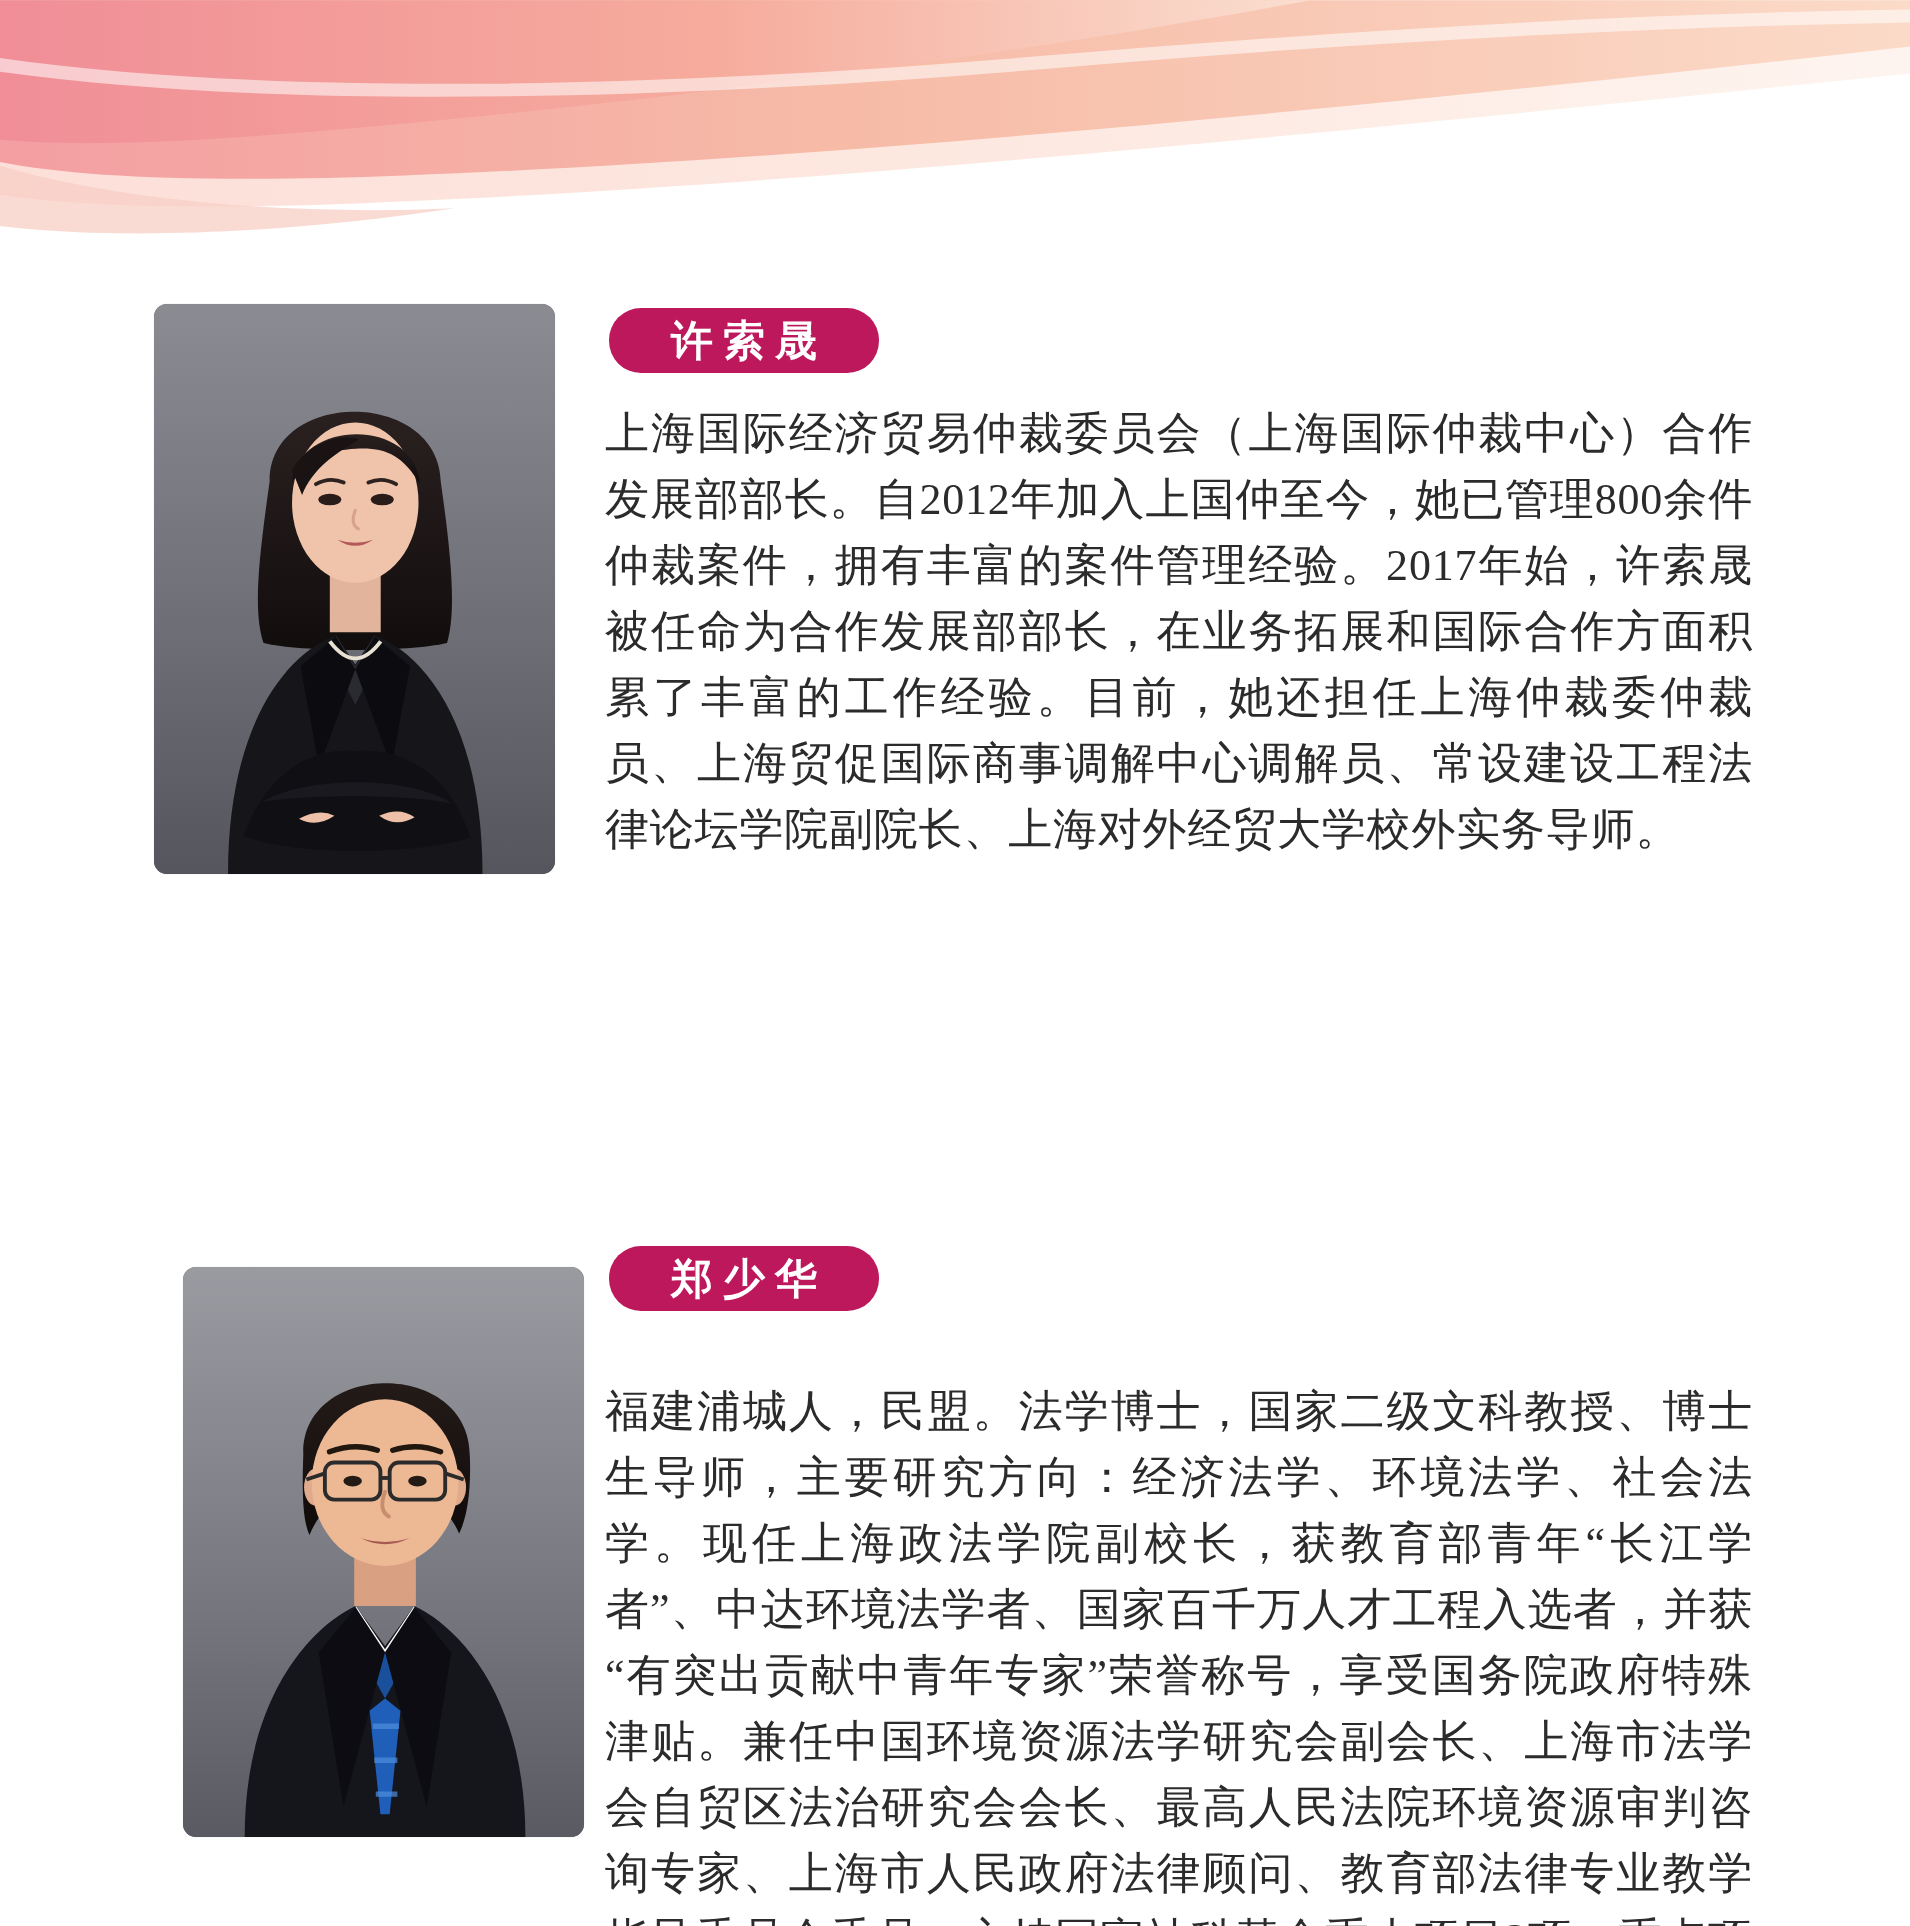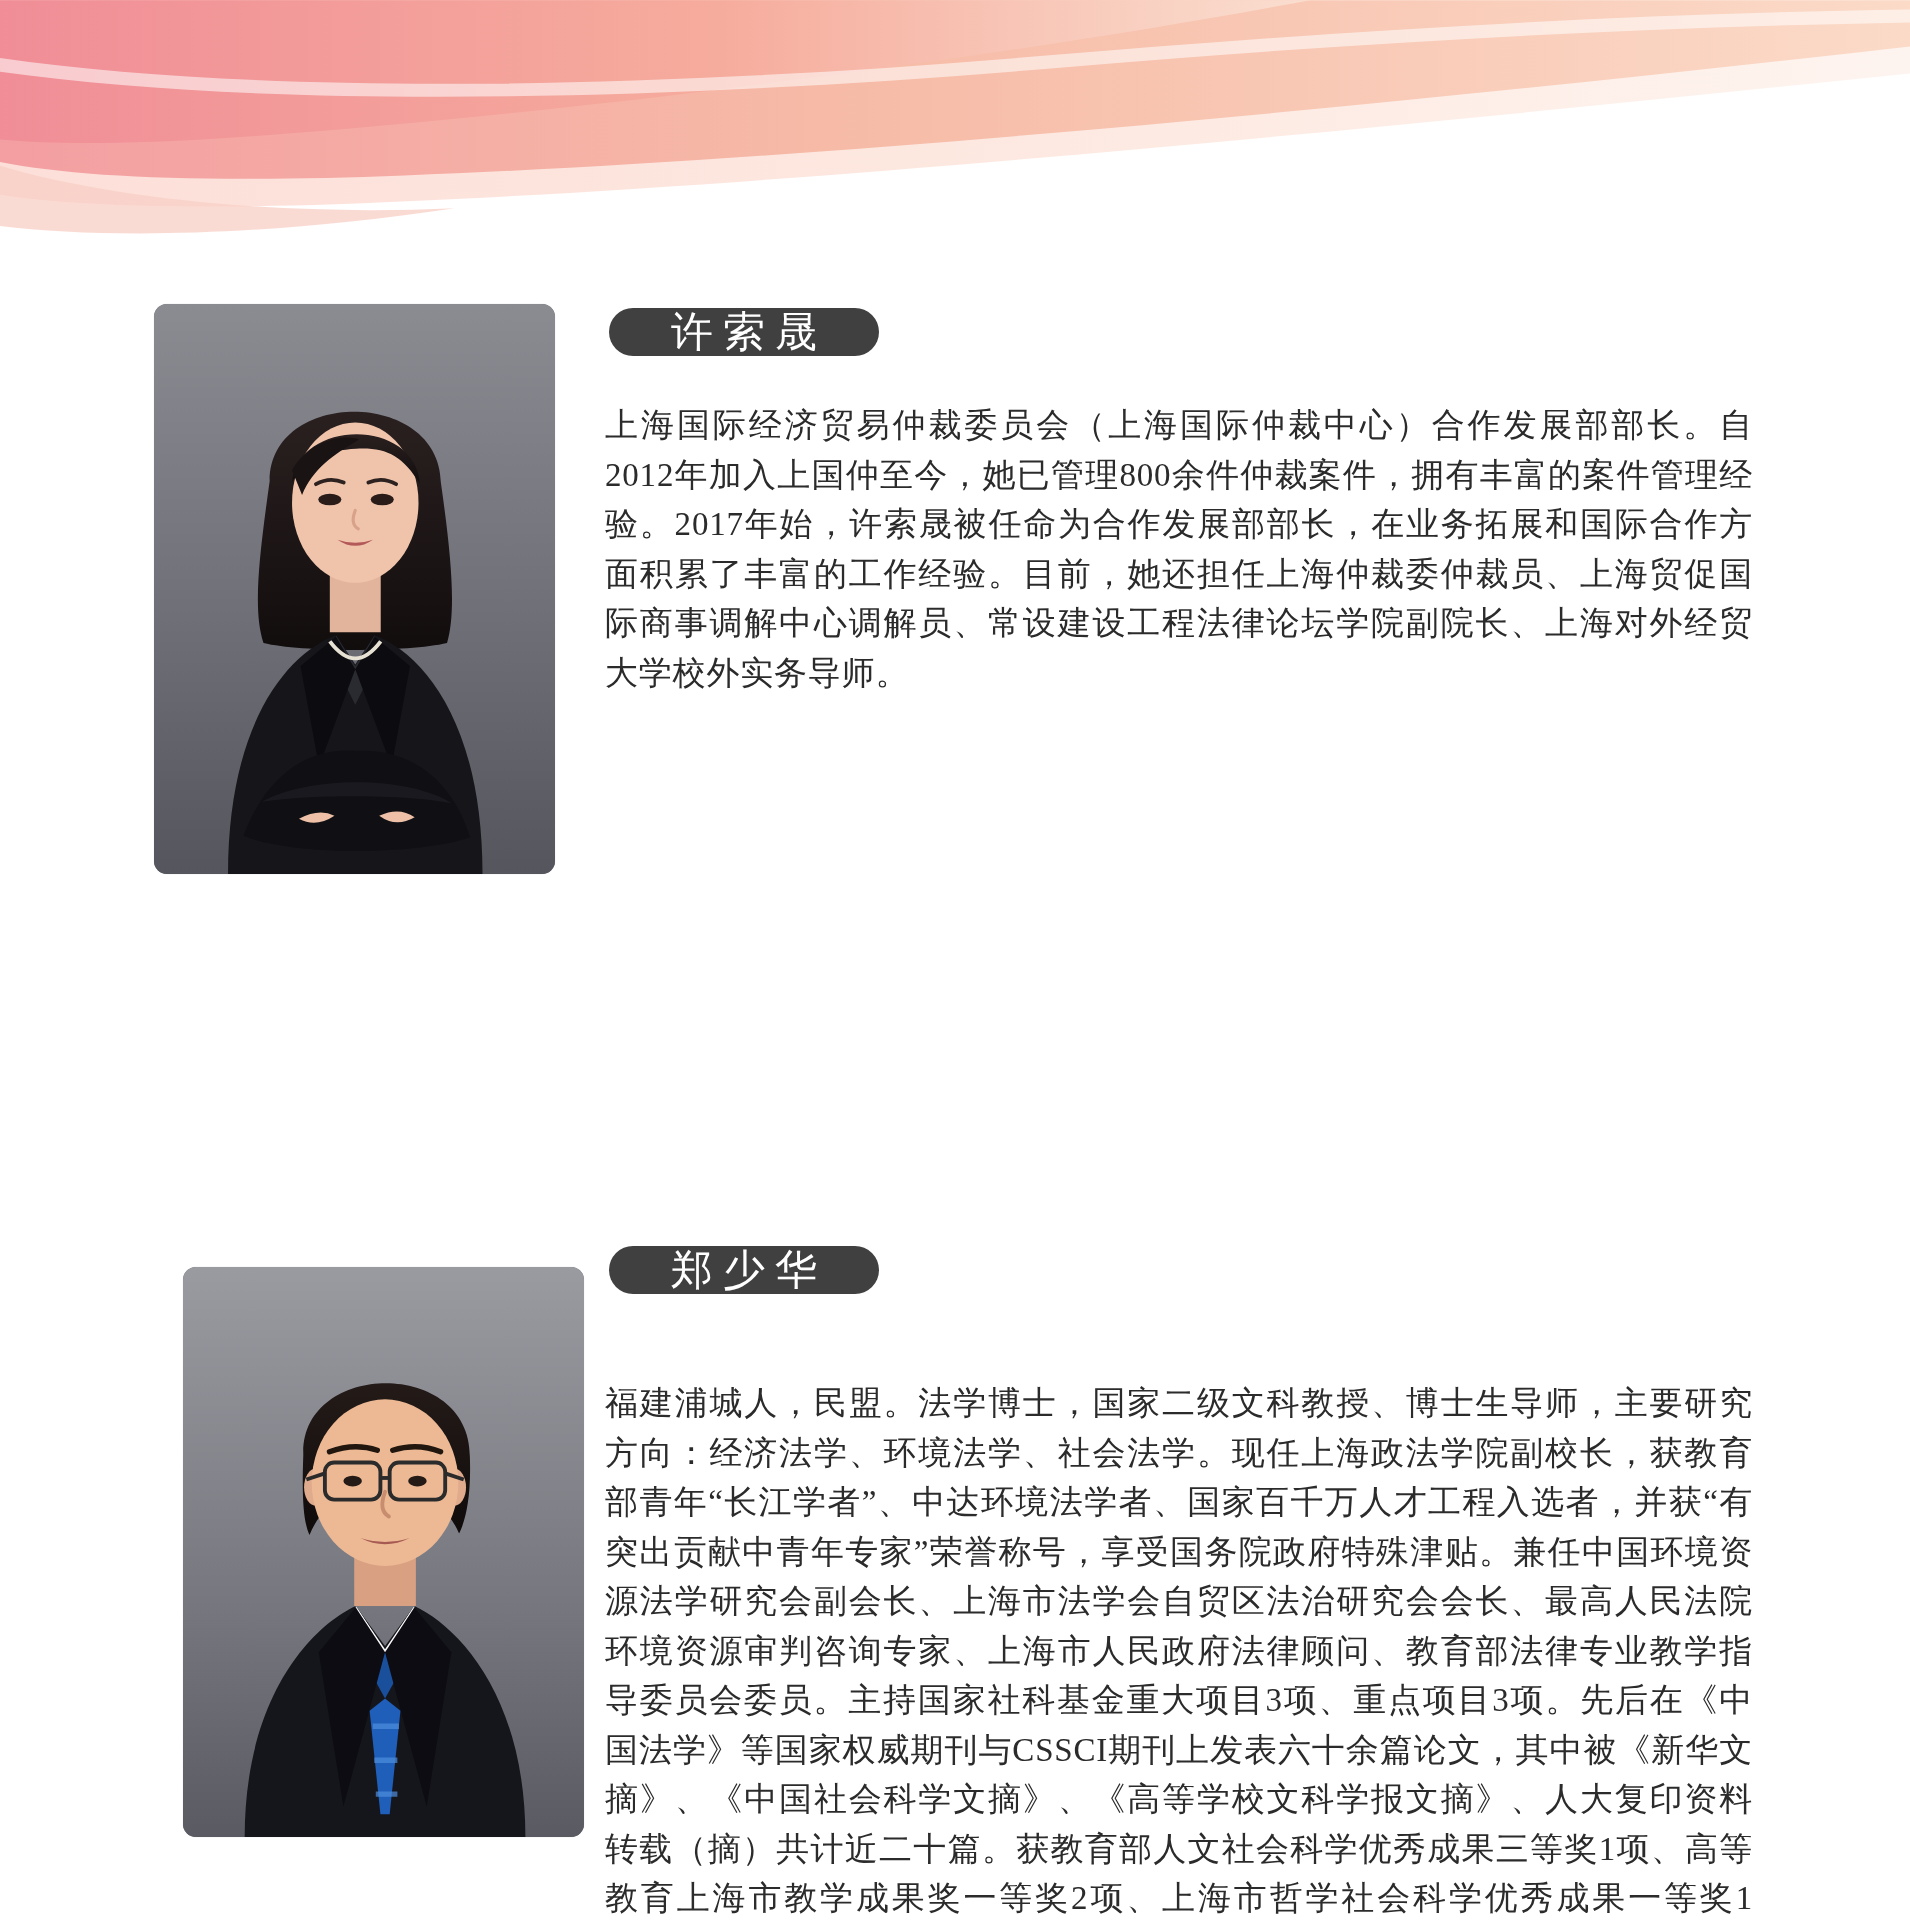--- a/index.html
+++ b/index.html
@@ -41,41 +41,41 @@
     height: 570px;
     border-radius: 13px;
     overflow: hidden;
     box-shadow: 0 0 0 0.4px rgba(0,0,0,0.06);
     background: #6a6a70;
   }
   .photo svg { display: block; width: 100%; height: 100%; }
 
   .name-badge {
     position: absolute;
-    height: 48px;
+    height: 65px;
     min-width: 270px;
-    background: #404040;
+    background: #be185d;
     border-radius: 32px;
     color: #ffffff;
     font-family: "DejaVu Sans", "Liberation Sans", sans-serif;
-    font-weight: normal;
+    font-weight: bold;
     font-size: 42px;
     letter-spacing: 10px;
     display: flex;
     align-items: center;
     justify-content: center;
     padding: 0 27px;
     box-sizing: border-box;
     text-indent: 10px;
   }
 
   .bio {
     position: absolute;
     font-family: "Liberation Serif", "DejaVu Serif", serif;
-    font-size: 33px;
+    font-size: 44px;
     line-height: 1.50;
     color: #2b2b2b;
     text-align: justify;
     text-justify: inter-ideograph;
     letter-spacing: 0.8px;
   }
 
   
   #profile-xu .photo { left: 154px; top: 304px; }
   #profile-xu .name-badge { left: 609px; top: 308px; }

